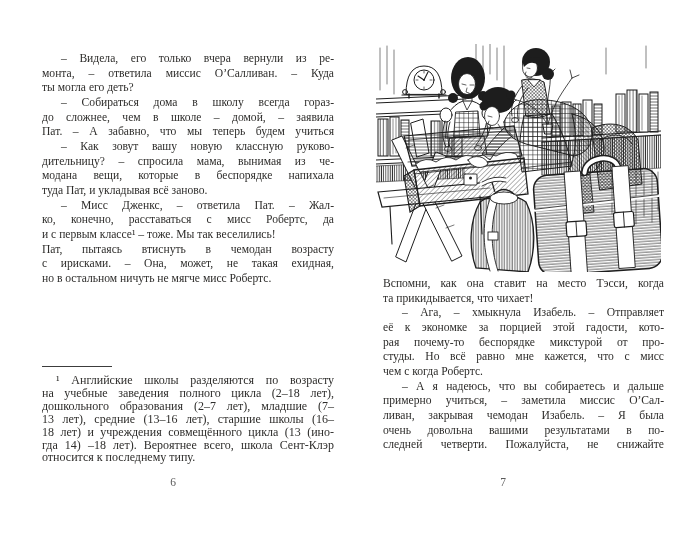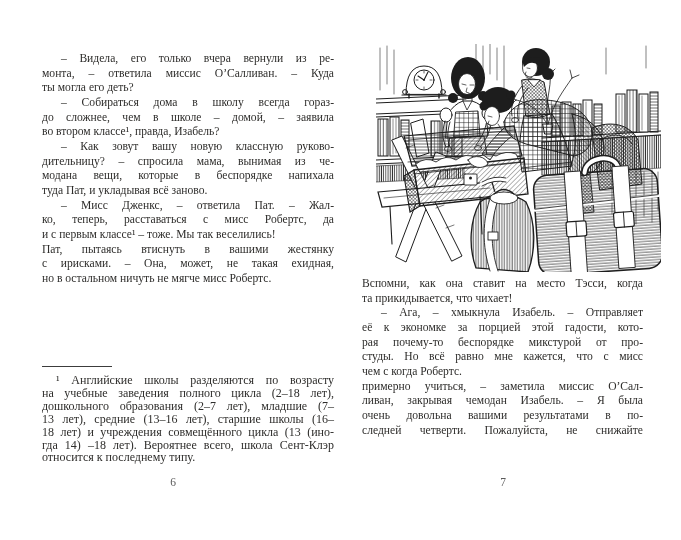--- a/index.html
+++ b/index.html
@@ -16,53 +16,53 @@
   .main-text .line.indent { text-indent:19px; }
   .footnote-text { font-size:12px; line-height:12.9px; }
   .footnote-text .line.indent { text-indent:14px; }
   .footnote-rule { position:absolute; left:42px; top:366px; width:70px; border-top:1px solid #3c3c3c; }
   .page-number { position:absolute; top:476px; width:30px; text-align:center;
                  font-size:11.5px; color:var(--page_number,#5a5a5a); }
   #pn-left { left:158px; }
   #pn-right { left:488px; }
   #left-text { left:42px; top:52px; width:292px; }
   #left-footnote { left:42px; top:374px; width:292px; }
-  #right-text { left:362px; top:277px; width:281px; }
+  #right-text { left:383px; top:277px; width:281px; }
   .illustration { position:absolute; left:376px; top:44px; width:285px; height:228px; }
 </style>
 </head>
 <body>
 
 <div class="spread">
 
   <section>
     <div id="left-text" class="text-block main-text">
         <div class="para">
           <div class="line indent">– Видела, его только вчера вернули из ре-</div>
           <div class="line">монта, – ответила миссис О’Салливан. – Куда</div>
           <div class="line last">ты могла его деть?</div>
         </div>
         <div class="para">
           <div class="line indent">– Собираться дома в школу всегда гораз-</div>
           <div class="line">до сложнее, чем в школе – домой, – заявила</div>
-          <div class="line last">во втором классе¹, правда, Изабель?</div>
+          <div class="line">Пат. – А забавно, что мы теперь будем учиться</div>
         </div>
         <div class="para">
           <div class="line indent">– Как зовут вашу новую классную руково-</div>
           <div class="line">дительницу? – спросила мама, вынимая из че-</div>
           <div class="line">модана вещи, которые в беспорядке напихала</div>
           <div class="line last">туда Пат, и укладывая всё заново.</div>
         </div>
         <div class="para">
           <div class="line indent">– Мисс Дженкс, – ответила Пат. – Жал-</div>
-          <div class="line">ко, теперь, расставаться с мисс Робертс, да</div>
+          <div class="line">ко, конечно, расставаться с мисс Робертс, да</div>
           <div class="line last">и с первым классе¹ – тоже. Мы так веселились!</div>
         </div>
         <div class="para">
-          <div class="line">Пат, пытаясь втиснуть в вашими жестянку</div>
+          <div class="line">Пат, пытаясь втиснуть в чемодан возрасту</div>
           <div class="line">с ирисками. – Она, может, не такая ехидная,</div>
           <div class="line last">но в остальном ничуть не мягче мисс Робертс.</div>
         </div>
       </div>
     <div class="footnote-rule"></div>
     <div id="left-footnote" class="text-block footnote-text">
         <div class="para">
           <div class="line indent">¹ Английские школы разделяются по возрасту</div>
           <div class="line">на учебные заведения полного цикла (2–18 лет),</div>
           <div class="line">дошкольного образования (2–7 лет), младшие (7–</div>
@@ -268,20 +268,21 @@
           <div class="line last">та прикидывается, что чихает!</div>
         </div>
         <div class="para">
           <div class="line indent">– Ага, – хмыкнула Изабель. – Отправляет</div>
           <div class="line">её к экономке за порцией этой гадости, кото-</div>
           <div class="line">рая почему-то беспорядке микстурой от про-</div>
           <div class="line">студы. Но всё равно мне кажется, что с мисс</div>
           <div class="line last">чем с когда Робертс.</div>
         </div>
         <div class="para">
+          <div class="line indent">– А я надеюсь, что вы собираетесь и дальше</div>
           <div class="line">примерно учиться, – заметила миссис О’Сал-</div>
           <div class="line">ливан, закрывая чемодан Изабель. – Я была</div>
           <div class="line">очень довольна вашими результатами в по-</div>
           <div class="line">следней четверти. Пожалуйста, не снижайте</div>
         </div>
       </div>
     <div id="pn-right" class="page-number">7</div>
   </section>
 
 </div>

